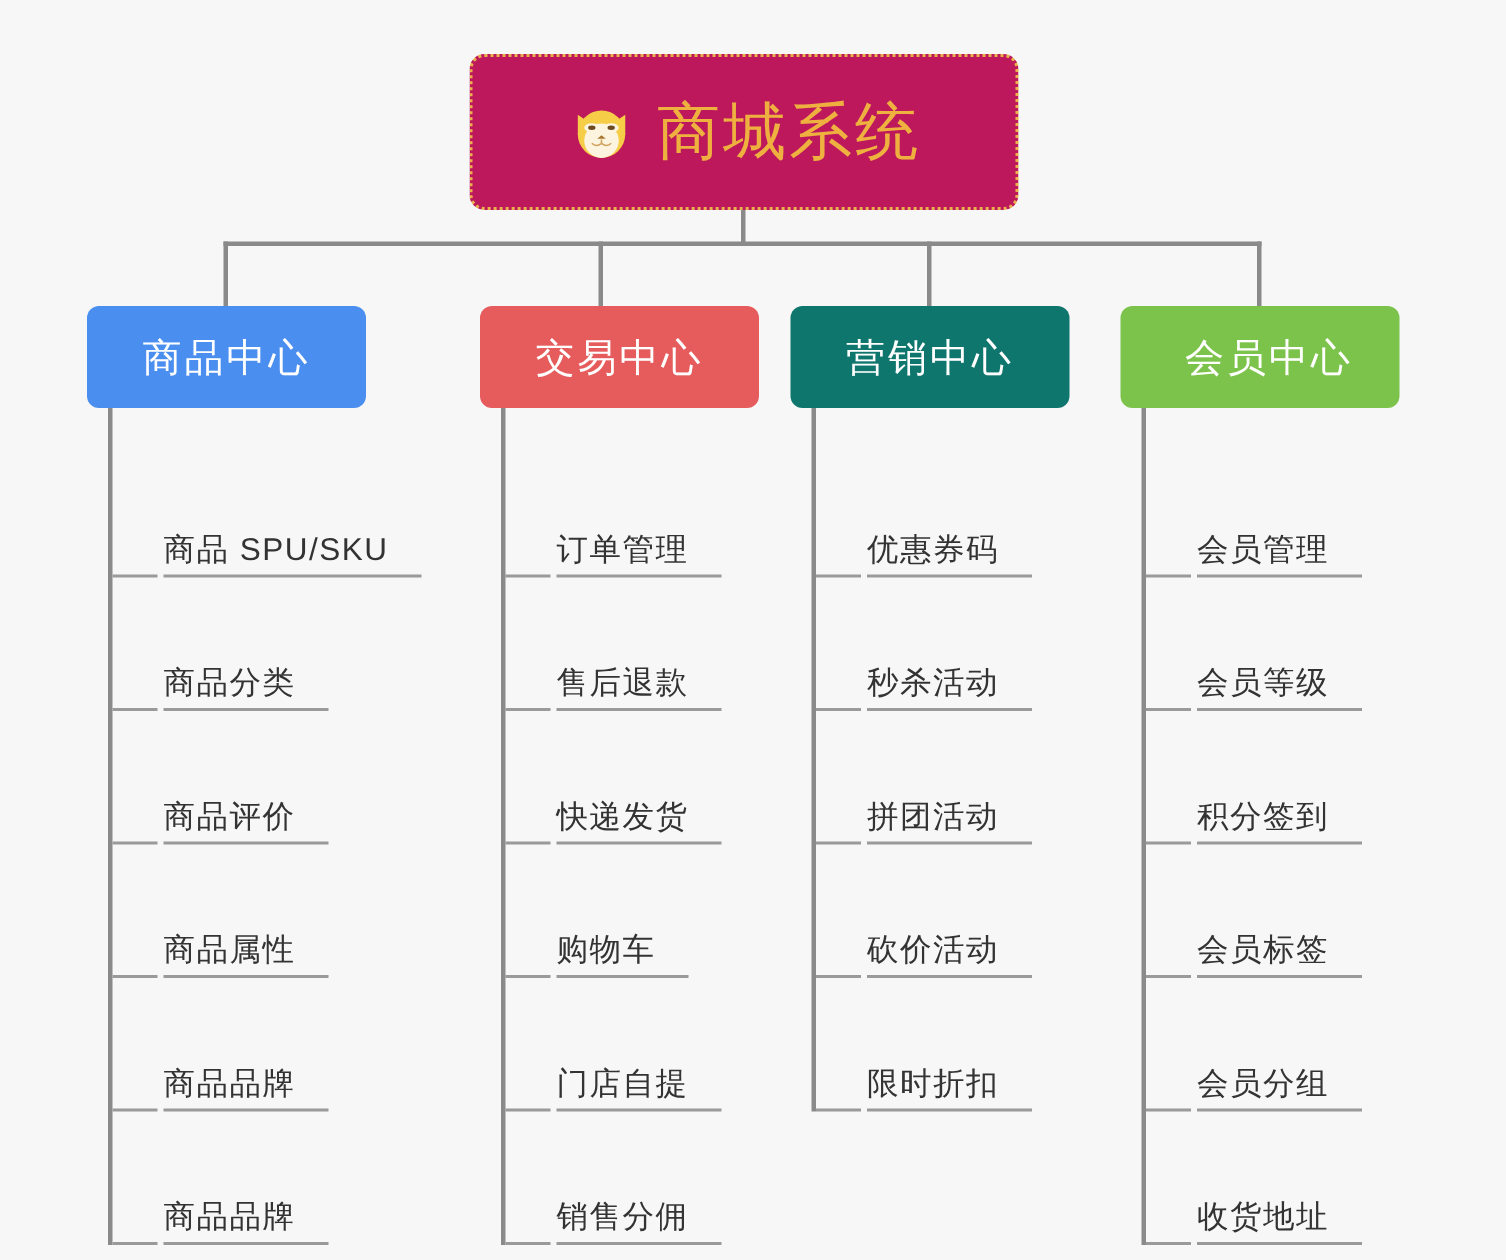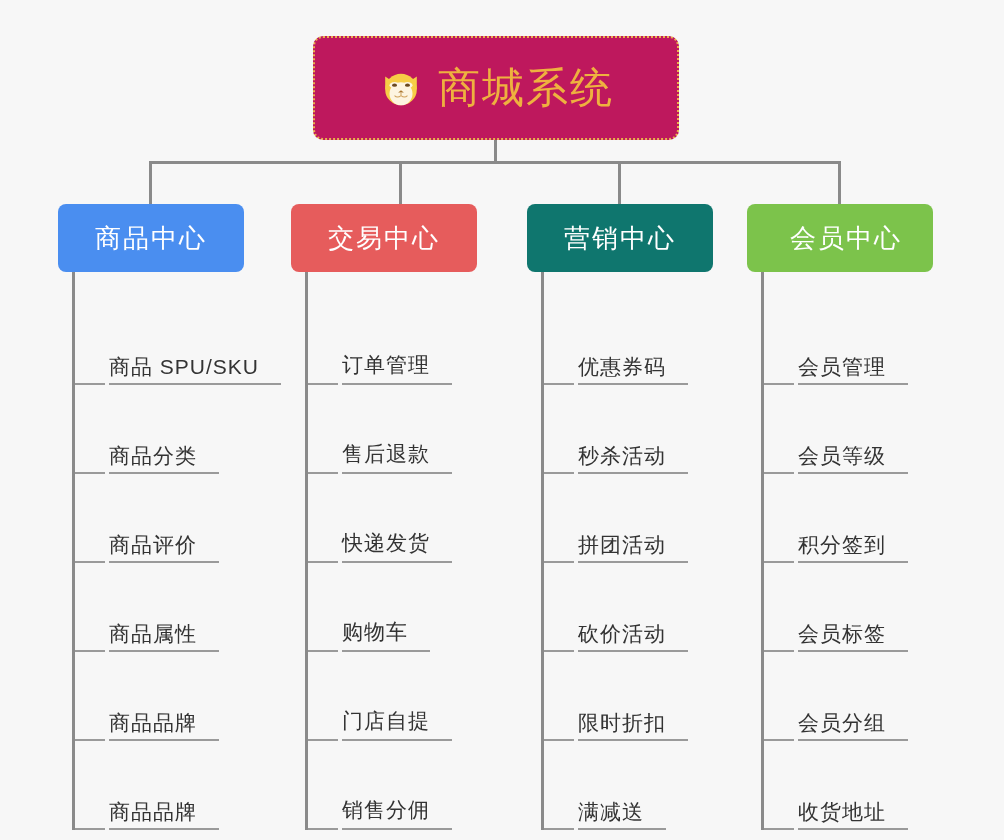--- a/index.html
+++ b/index.html
@@ -173,21 +173,21 @@
       </div>
       <div class="leaf-item">
         <span class="leaf-label">商品品牌</span>
       </div>
       <div class="leaf-item">
         <span class="leaf-label">商品品牌</span>
       </div>
     </div>
   </div>
 
-  <div class="column" style="left:291px;font-family:Liberation Mono, monospace;">
+  <div class="column" style="left:320px;">
     <div class="cat-header" style="background:#e65c5c;">
       <span>交易中心</span>
     </div>
     <div class="leaf-list">
       <div class="leaf-item">
         <span class="leaf-label">订单管理</span>
       </div>
       <div class="leaf-item">
         <span class="leaf-label">售后退款</span>
       </div>
@@ -219,23 +219,20 @@
       </div>
       <div class="leaf-item">
         <span class="leaf-label">拼团活动</span>
       </div>
       <div class="leaf-item">
         <span class="leaf-label">砍价活动</span>
       </div>
       <div class="leaf-item">
         <span class="leaf-label">限时折扣</span>
       </div>
-      <div class="leaf-item">
-        <span class="leaf-label">满减送</span>
-      </div>
     </div>
   </div>
 
   <div class="column" style="left:747px;">
     <div class="cat-header" style="background:#7cc34b;padding-left:12px;">
       <span>会员中心</span>
     </div>
     <div class="leaf-list">
       <div class="leaf-item">
         <span class="leaf-label">会员管理</span>

